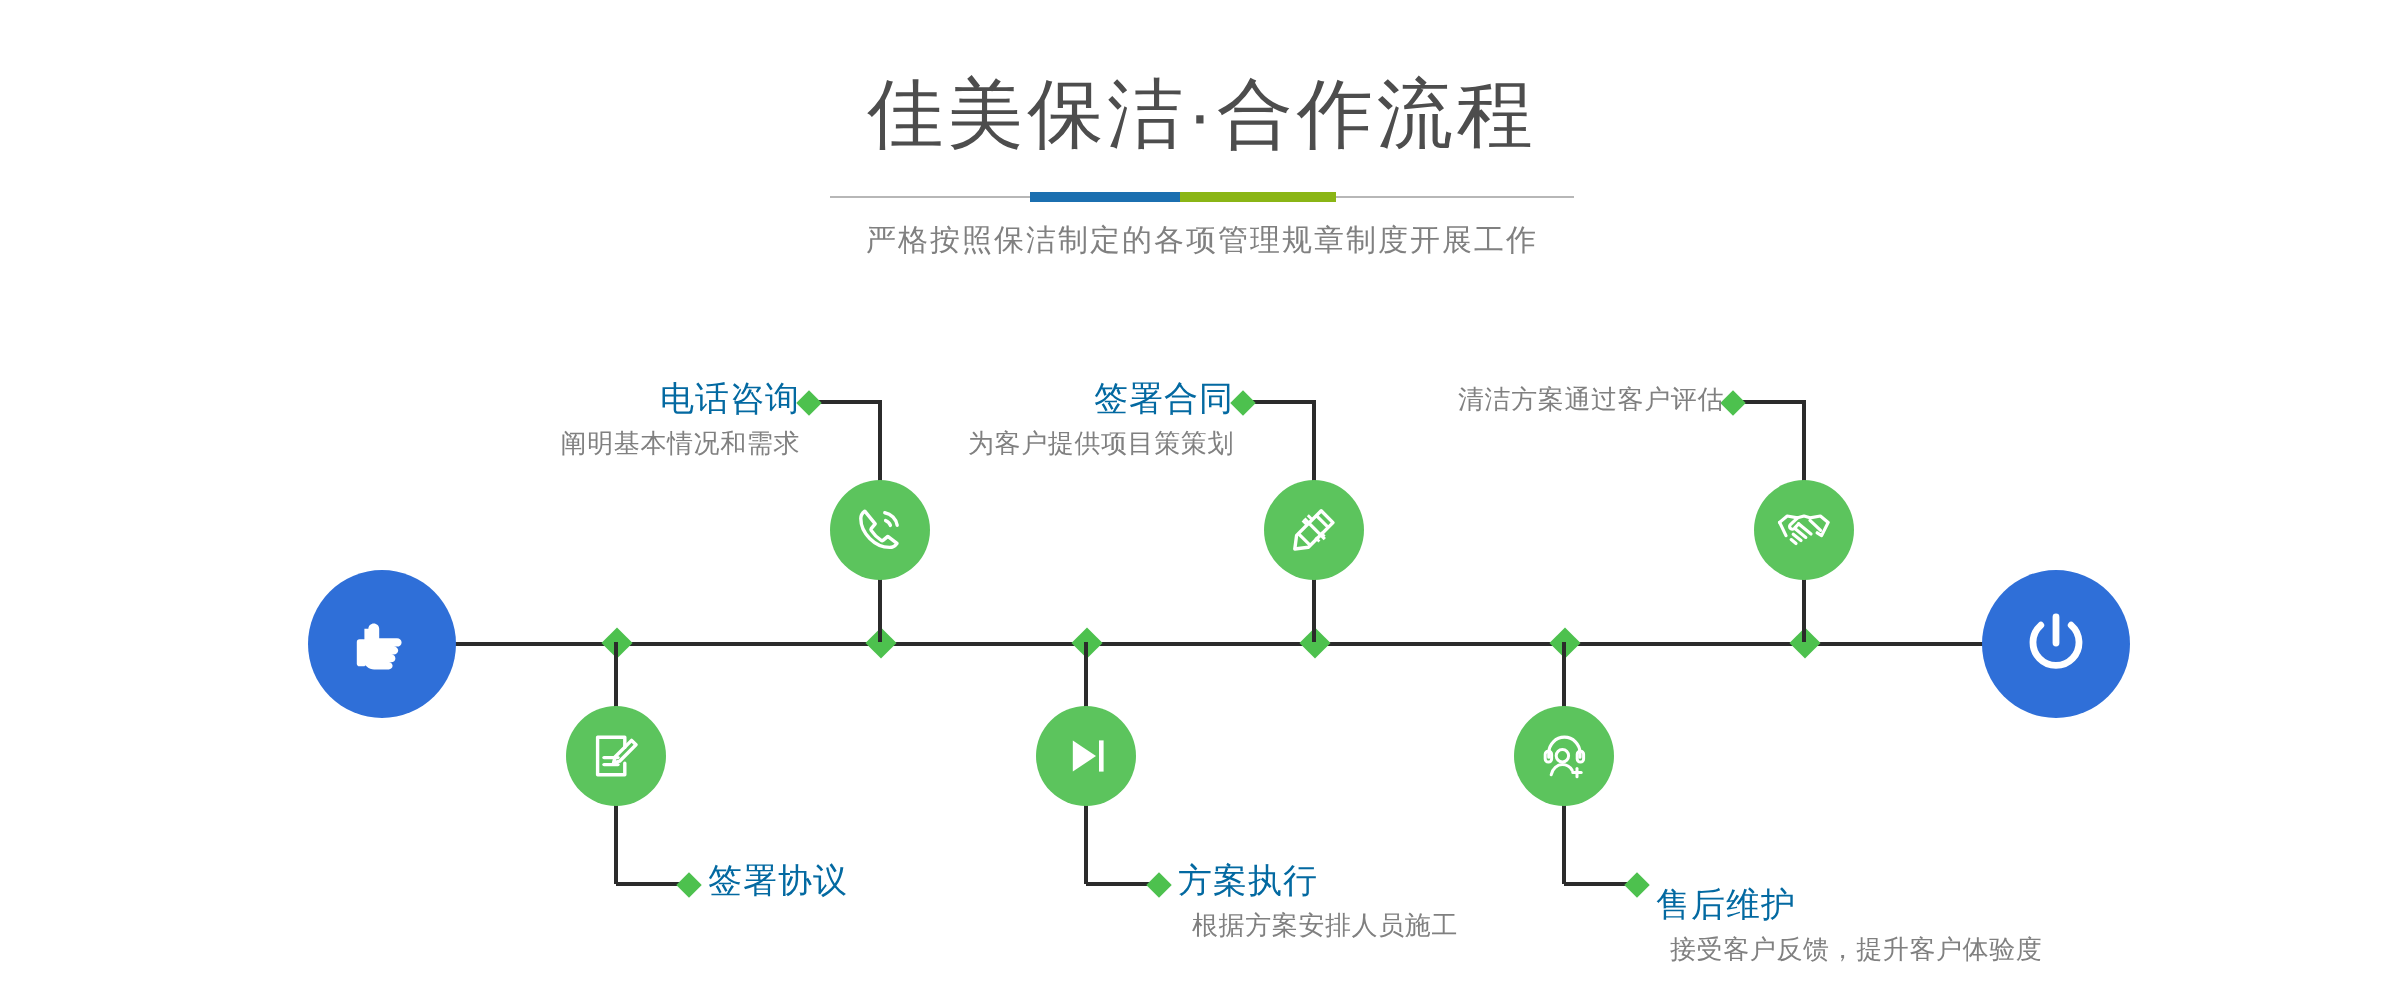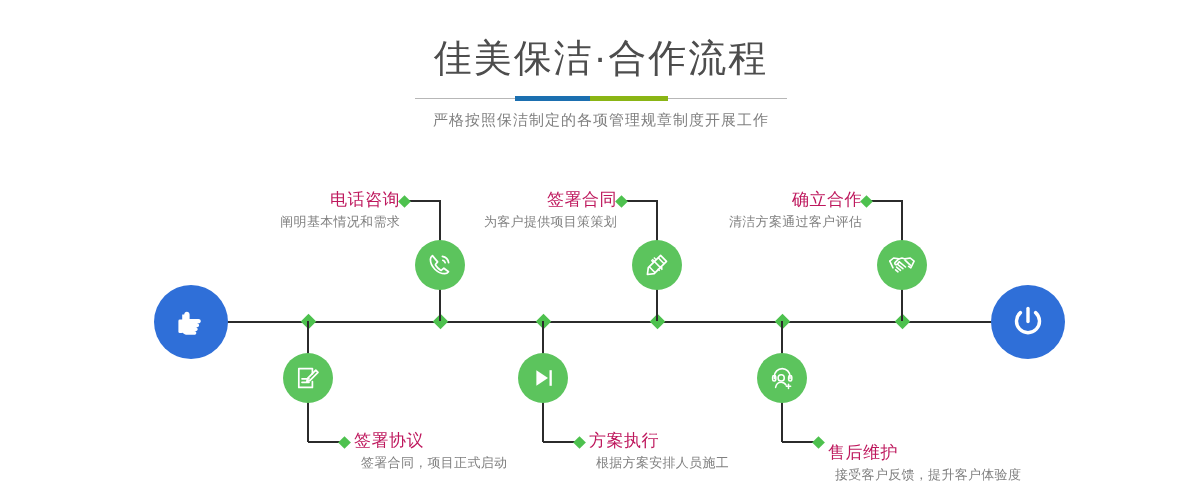--- a/index.html
+++ b/index.html
@@ -150,21 +150,21 @@
     background: #4dc14e;
     transform: rotate(45deg);
   }
 
   .caption {
     position: absolute;
     white-space: nowrap;
   }
   .caption .cap-title {
     font-size: 17px;
-    color: #be185d;
+    color: #0369a1;
     line-height: 22px;
     letter-spacing: 0.5px;
   }
   .caption .cap-sub {
     font-size: 13px;
     color: #808080;
     line-height: 21px;
     letter-spacing: 0.3px;
   }
   .caption.right-align { text-align: right; }
@@ -237,21 +237,20 @@
           <svg width="28" height="28" viewBox="0 0 28 28">
             <path d="M4.8 4.6h13.6v5.2M4.8 4.6v18.8h13.6v-5.8" fill="none" stroke="#ffffff" stroke-width="1.7" stroke-linejoin="round" stroke-linecap="round"></path>
             <line x1="8" y1="14.8" x2="15" y2="14.8" stroke="#ffffff" stroke-width="1.7" stroke-linecap="round"></line>
             <line x1="8" y1="18.3" x2="15" y2="18.3" stroke="#ffffff" stroke-width="1.7" stroke-linecap="round"></line>
             <path d="M21.8 6.2l2.2 2.2-8.2 8.2-3 0.8 0.8-3z" fill="none" stroke="#ffffff" stroke-width="1.7" stroke-linejoin="round"></path>
           </svg>
         </span>
       </div>
       <div class="caption left-align" style="left:354px; top:430px; width:330px;">
         <div class="cap-title">签署协议</div>
-        <div class="cap-sub" style="padding-left:7px;">签署合同，项目正式启动</div>
       </div>
     </div>
 
     <div class="node">
       <div class="axis-diamond" style="left:657px; top:316px;"></div>
       <div class="vline" style="left:657px; top:200px; height:121px;"></div>
       <div class="hline" style="left:622px; top:200px; width:36px;"></div>
       <div class="diamond" style="left:621px; top:201px;"></div>
       <div class="circle" style="left:657px; top:240px;">
         <span>
@@ -302,21 +301,20 @@
           <svg width="30" height="30" viewBox="0 0 30 30">
             <path d="M2.8 11.2l3.8-3.2 5.2 0.9 3.2-0.9 3 0.9 5.2-0.9 3.9 3.2-3.3 6.6-2.2-1.4" fill="none" stroke="#ffffff" stroke-width="1.6" stroke-linejoin="round" stroke-linecap="round"></path>
             <path d="M6 17.8l-3.2-6.6" fill="none" stroke="#ffffff" stroke-width="1.6" stroke-linecap="round"></path>
             <path d="M11.8 8.9l-3.6 3.4c-0.6 0.6-0.5 1.5 0.1 2 0.6 0.5 1.5 0.4 2-0.2l2-2.2" fill="none" stroke="#ffffff" stroke-width="1.6" stroke-linejoin="round" stroke-linecap="round"></path>
             <path d="M12.3 11.9l6.2 5.1M10.9 14.6l5 4.1M9.6 17.1l3.9 3.2M8.6 19.8l2.4 2" fill="none" stroke="#ffffff" stroke-width="1.6" stroke-linecap="round"></path>
             <path d="M18 10.2l5.3 5" fill="none" stroke="#ffffff" stroke-width="1.6" stroke-linecap="round"></path>
           </svg>
         </span>
       </div>
       <div class="caption right-align" style="left:565px; top:189px; width:297px;">
-        <div class="cap-title">确立合作</div>
         <div class="cap-sub">清洁方案通过客户评估</div>
       </div>
     </div>
 
     <div class="node">
       <div class="axis-diamond" style="left:782px; top:316px;"></div>
       <div class="vline" style="left:782px; top:321px; height:121px;"></div>
       <div class="hline" style="left:782px; top:441px; width:36px;"></div>
       <div class="diamond" style="left:818px; top:442px;"></div>
       <div class="circle" style="left:782px; top:353px;">

